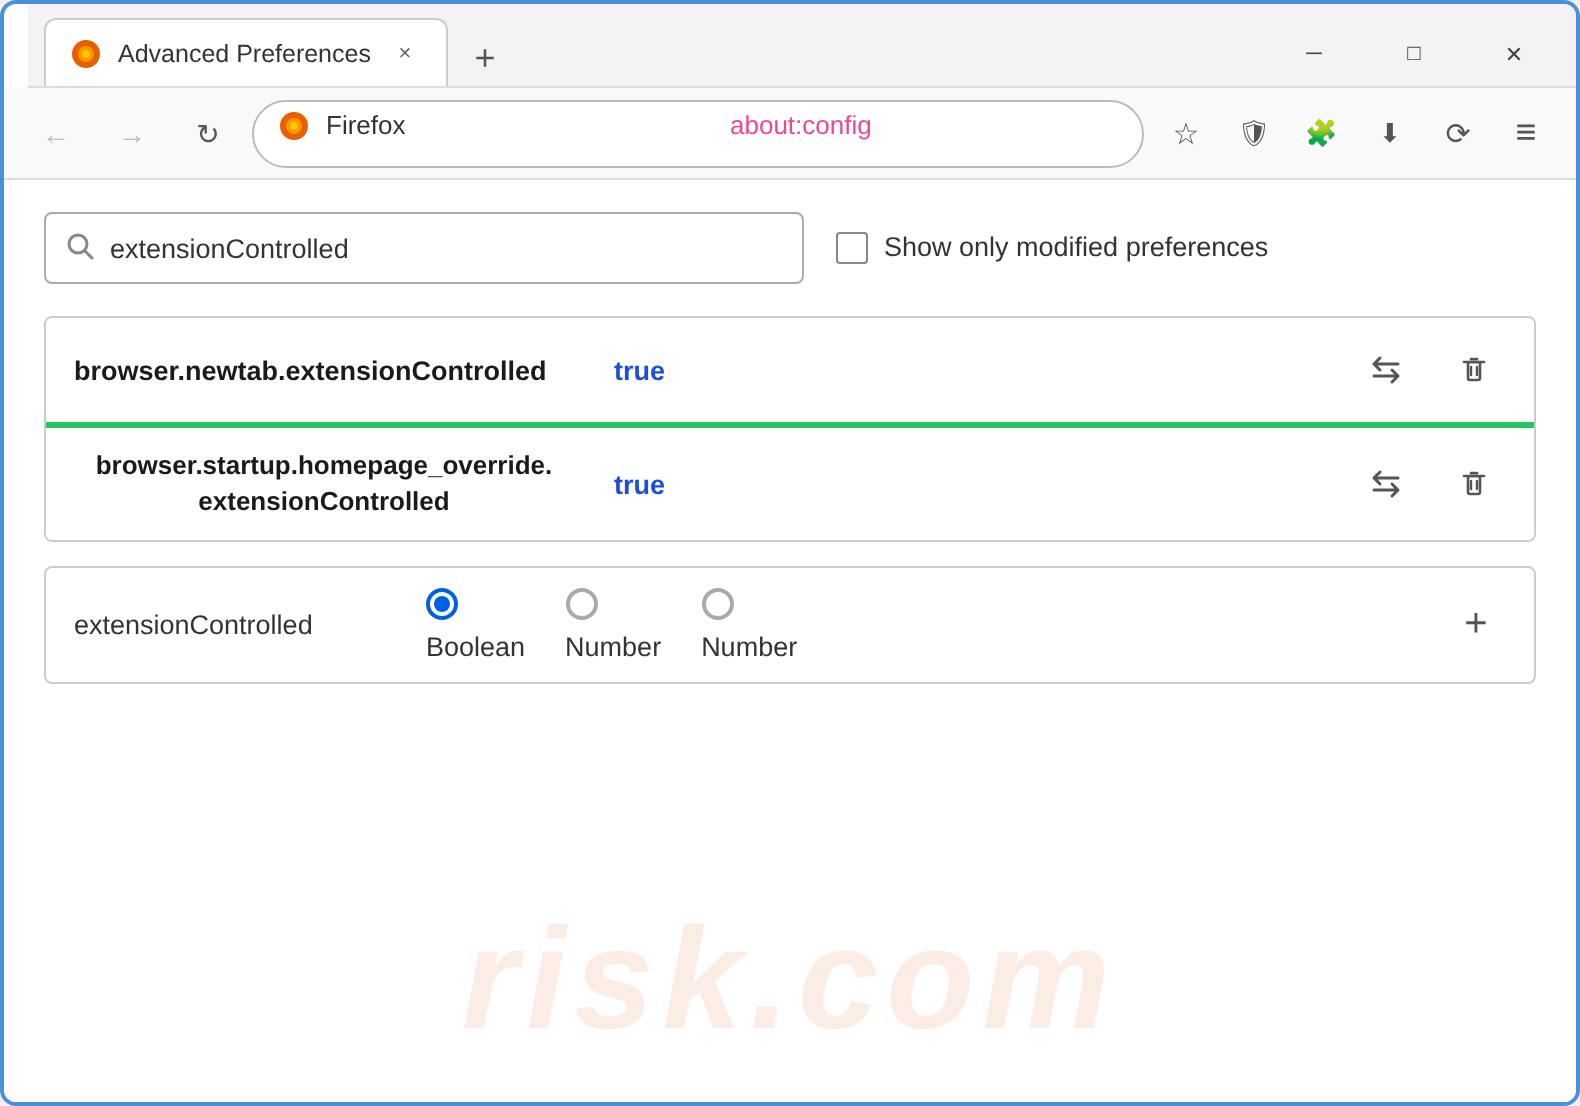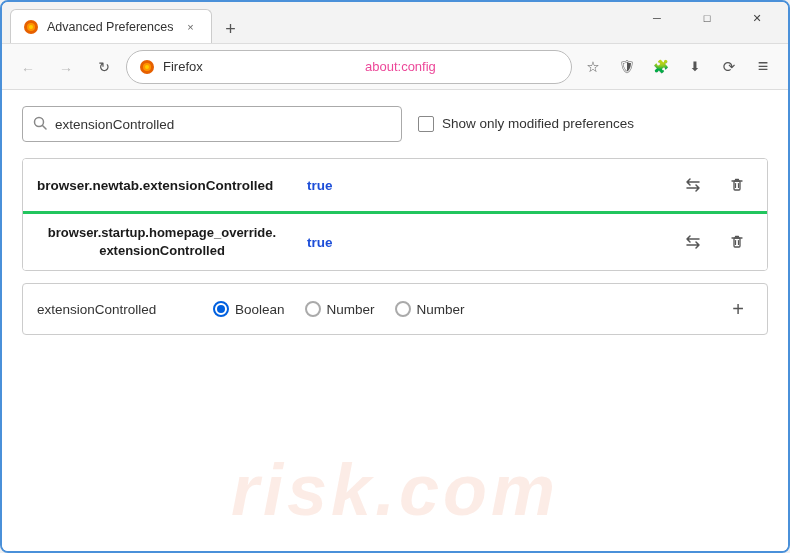--- a/index.html
+++ b/index.html
@@ -19,26 +19,27 @@
       border-radius: 8px;
       background: #fff;
       display: flex;
       flex-direction: column;
       overflow: hidden;
     }
 
     
     .title-bar {
       display: flex;
-      align-items: flex-start;
+      align-items: flex-end;
       background: #f3f3f3;
       border-bottom: 1px solid #ddd;
       padding: 0 8px;
       height: 42px;
       gap: 4px;
+      margin-left: 12px;
     }
 
     .tab-strip {
       display: flex;
       align-items: flex-end;
       flex: 1;
       height: 100%;
     }
 
     .tab {
@@ -133,21 +134,21 @@
       font-size: 14px;
       color: #555;
       cursor: pointer;
       border-radius: 50%;
     }
     .nav-btn.disabled { color: #bbb; cursor: default; }
 
     .address-bar-container {
       flex: 1;
       display: flex;
-      align-items: center;
+      align-items: flex-start;
       background: #fff;
       border: 1.5px solid #bbb;
       border-radius: 20px;
       padding: 4px 12px;
       height: 34px;
       gap: 8px;
     }
 
     .address-text {
       font-size: 13px;
@@ -321,25 +322,26 @@
     }
 
     .radio-group {
       display: flex;
       align-items: center;
       gap: 20px;
     }
 
     .radio-option {
       display: flex;
-      align-items: flex-end;
+      align-items: flex-start;
       gap: 6px;
       font-size: 13.5px;
       color: #333;
       cursor: pointer;
+      flex-direction: column;
     }
 
     .radio-circle {
       width: 16px;
       height: 16px;
       border-radius: 50%;
       border: 2px solid #aaa;
       display: flex;
       align-items: center;
       justify-content: center;

